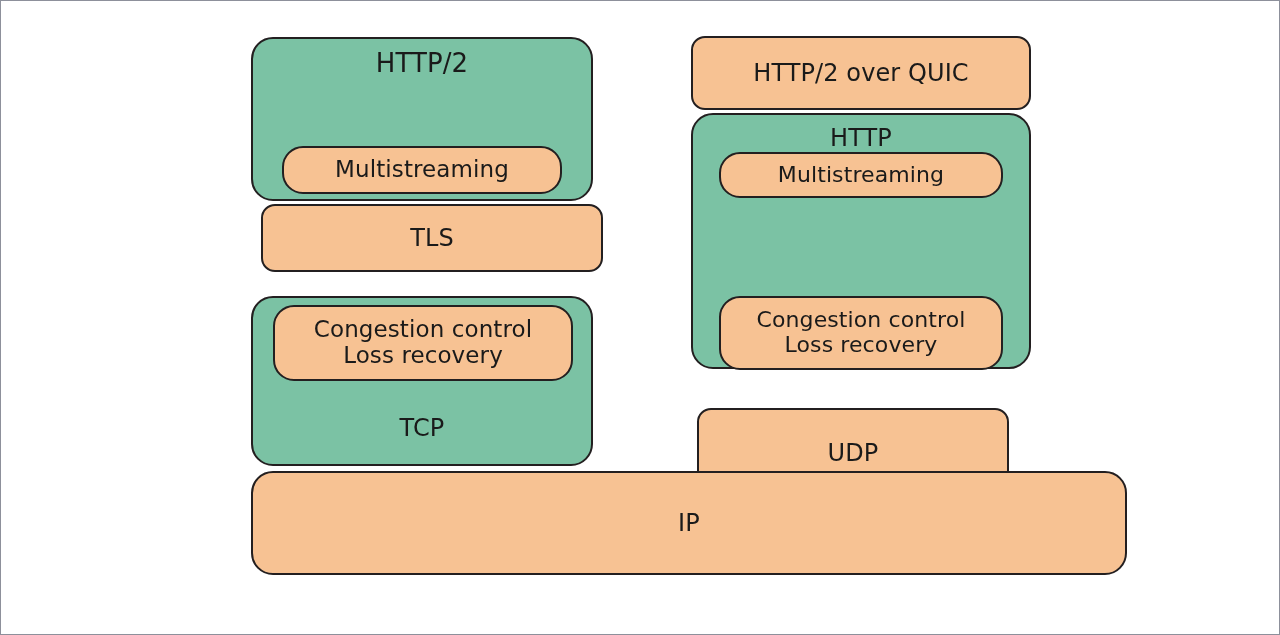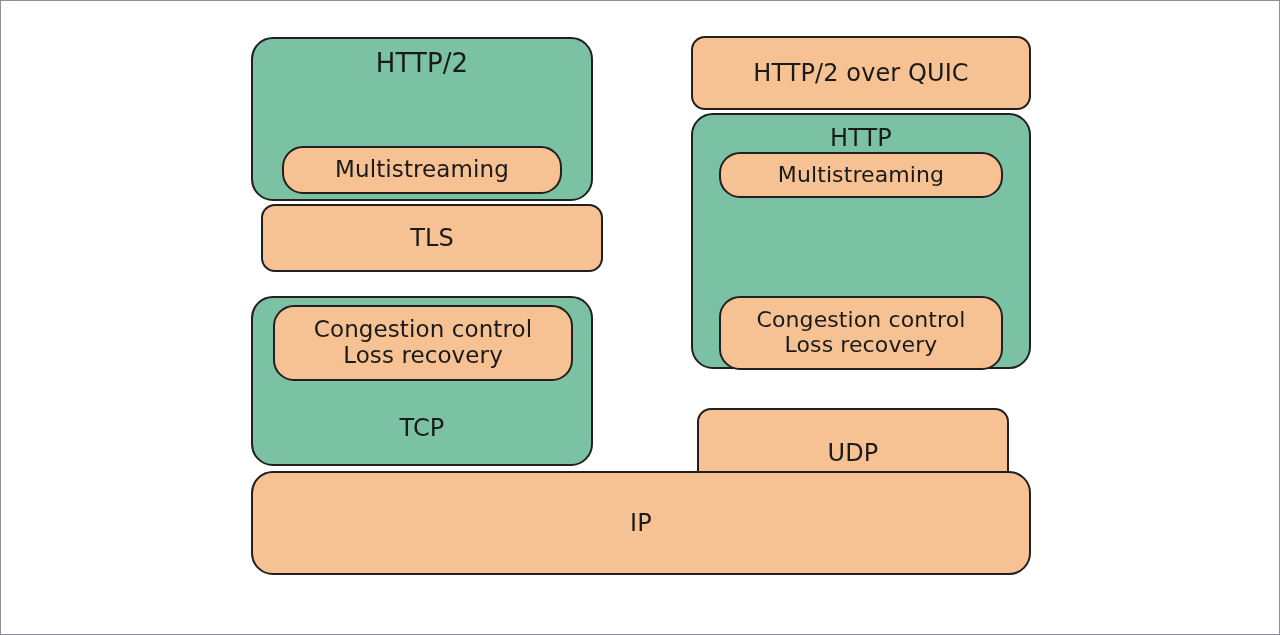--- a/index.html
+++ b/index.html
@@ -91,17 +91,17 @@
 
   <div class="box orange fs-22 r-small" style="left:718px; top:295px; width:284px; height:74px;">
     <span>Congestion control
 Loss recovery</span>
   </div>
 
   <div class="box orange fs-24" style="left:696px; top:375px; width:312px; height:90px;margin-top:32px;">
     <span>UDP</span>
   </div>
 
-  <div class="box orange fs-24 r-large" style="left:250px; top:470px; width:780px; height:104px;">
+  <div class="box orange fs-24 r-large" style="left:250px; top:470px; width:876px; height:104px;">
     <span>IP</span>
   </div>
 
 </div>
 
 </body></html>

